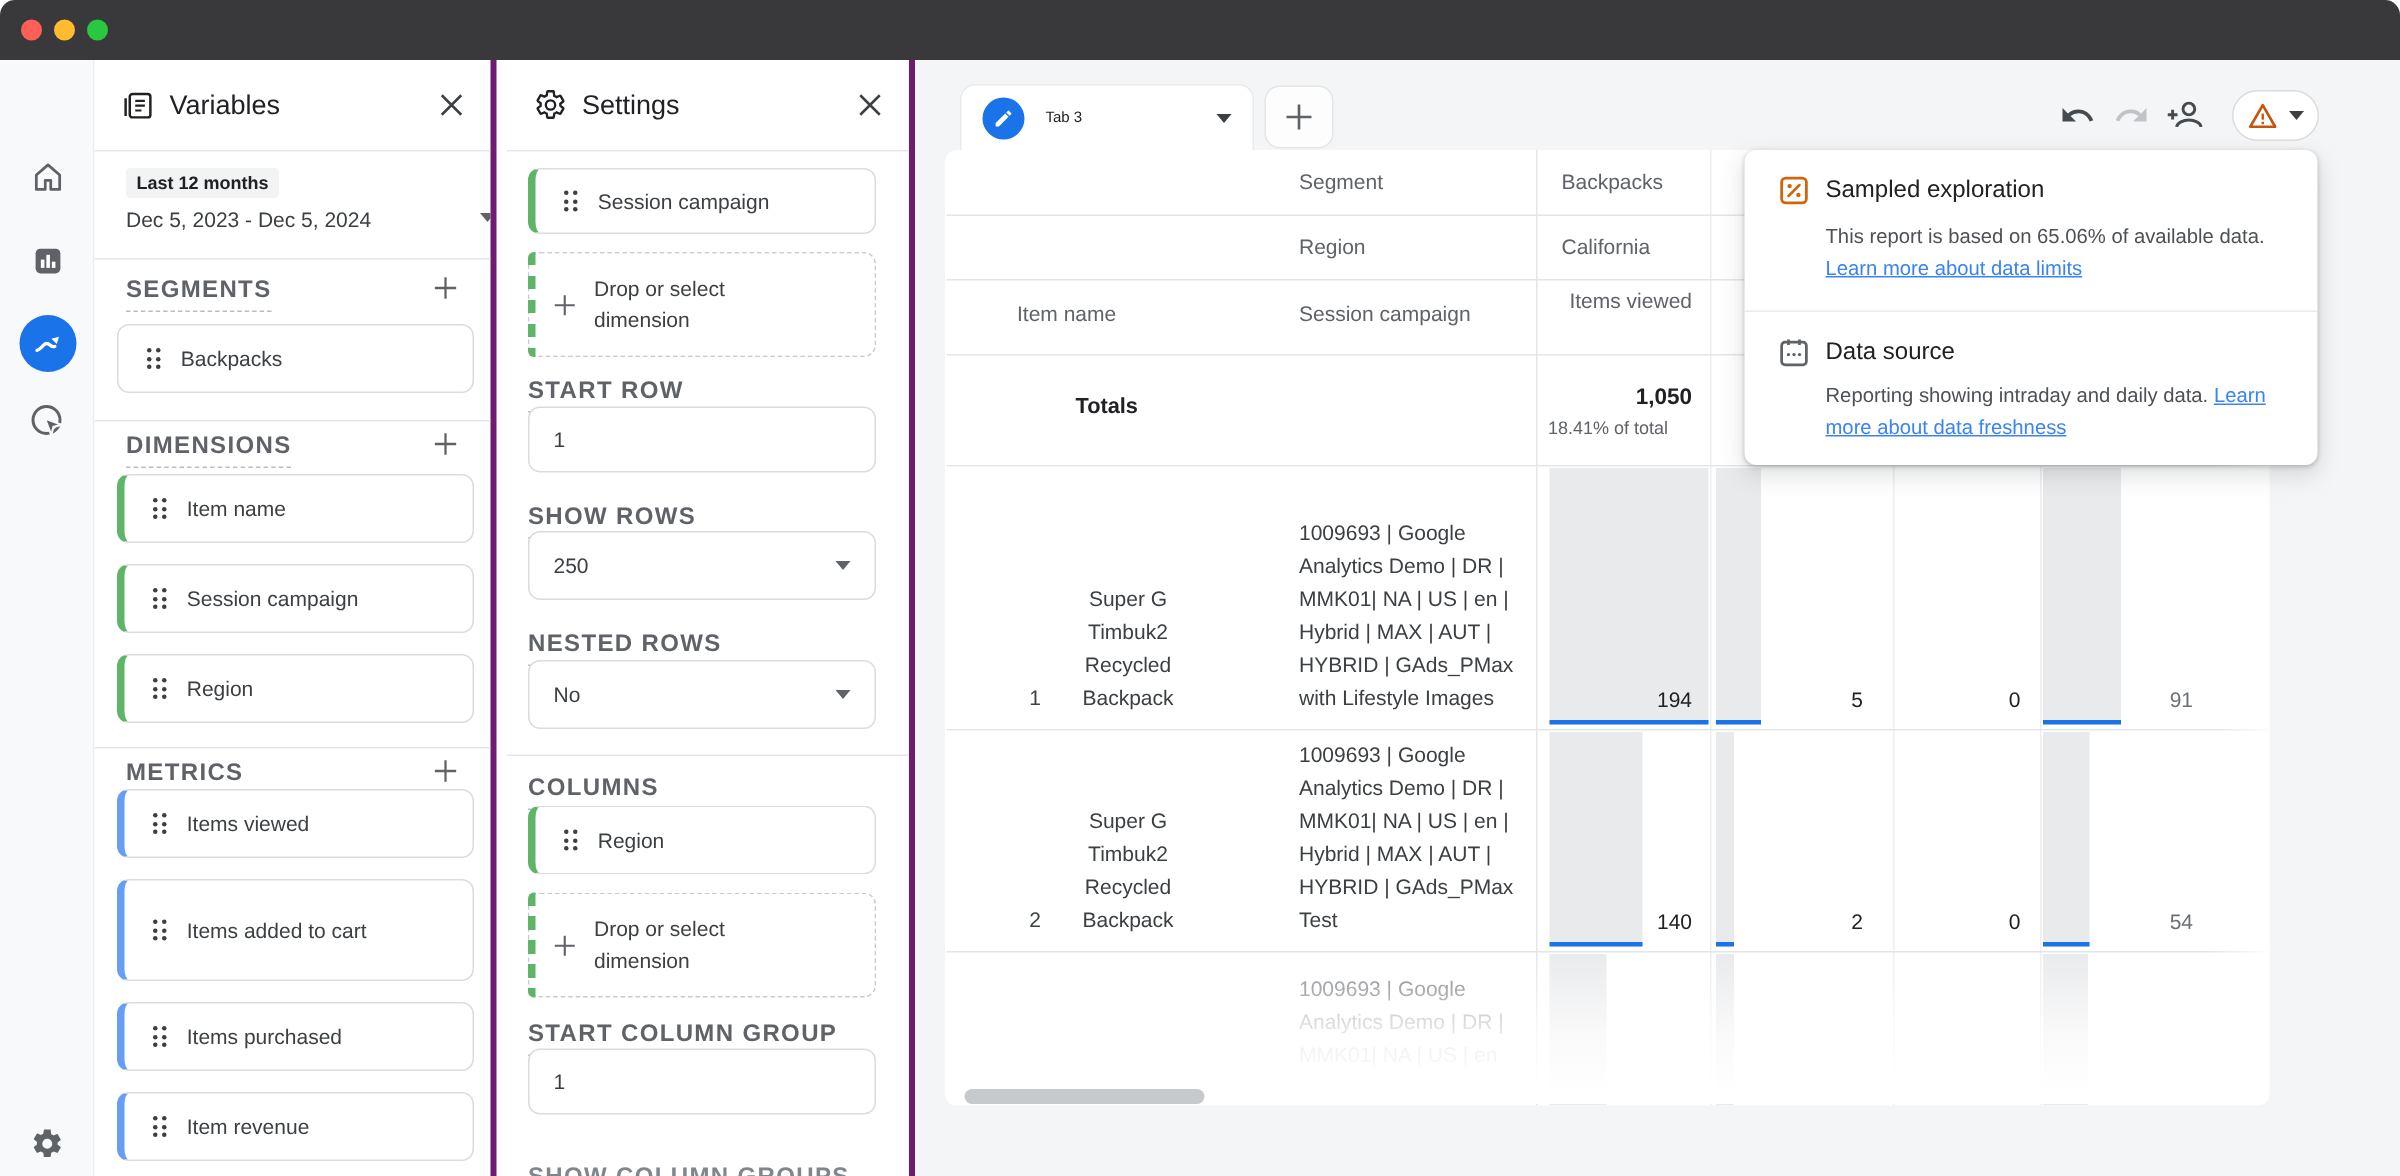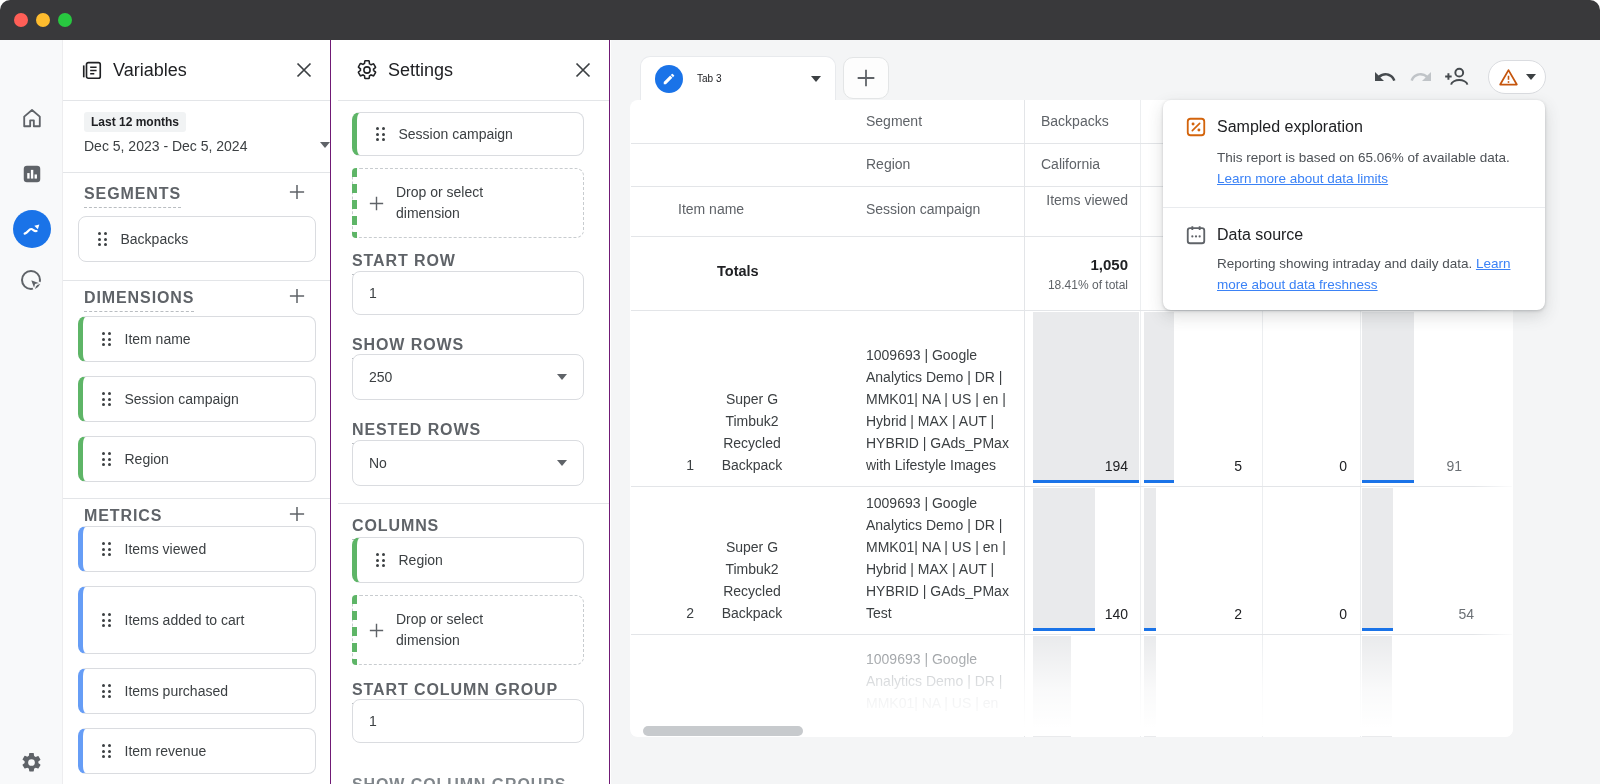--- a/index.html
+++ b/index.html
@@ -10,21 +10,21 @@
   
   .titlebar { left:0; top:0; width:1600px; height:40px; background:#39393b; border-radius:10px 10px 0 0; }
   .tl-dot { width:14px; height:14px; border-radius:50%; top:13px; }
 
   
   .rail { left:0; top:40px; width:63px; height:744px; background:#f8f9fa; border-right:1px solid #ededef; }
   .rail-btn { left:0; width:63px; height:40px; display:flex; align-items:center; justify-content:center; cursor:pointer; }
   .explore-circle { width:38px; height:38px; border-radius:50%; background:#1a73e8; display:flex; align-items:center; justify-content:center; }
 
   
-  .panel { top:40px; height:744px; background:#fff; border-right:1px solid #701a75; overflow:hidden; }
+  .panel { top:40px; height:744px; background:#fff; border-right:4px solid #701a75; overflow:hidden; }
   .panel-vars { left:63px; width:268px; }
   .panel-settings { left:338px; width:272px; }
   .panel-head { position:absolute; top:0; left:0; right:0; height:60px; display:flex; align-items:center; padding:0 18px; gap:10px; }
   .panel-title { font-size:18px; color:#202124; flex:1; }
   .hdiv { position:absolute; left:0; right:0; height:1px; background:#e3e5e8; }
   .sec-label { font-size:16px; font-weight:600; letter-spacing:.9px; color:#5f6368; border-bottom:1px dashed #b9bdc1; padding-bottom:4px; display:inline-block; }
   .plus-btn { position:absolute; width:24px; height:24px; display:flex; align-items:center; justify-content:center; cursor:pointer; }
   .chip { position:absolute; background:#fff; border:1px solid #dadce0; border-radius:8px; display:flex; align-items:center; padding-left:19px; gap:14px; font-size:14px; color:#3c4043; cursor:grab; }
   .chip.green { border-left:5px solid #5eb567; }
   .chip.blue { border-left:5px solid #669df6; }
@@ -417,21 +417,21 @@
     <div class="trow" style="top:86px; height:50px;">
       <span class="abs hdr" style="left:48px; top:15px;">Item name</span>
       <span class="abs hdr" style="left:236px; top:15px;">Session campaign</span>
       <span class="abs hdr" style="left:394px; width:104px; top:4px; text-align:right; line-height:21px;">Items viewed</span>
     </div>
     <div class="hline" style="top:136px;"></div>
 
     <div class="trow" style="top:136px; height:74px;">
       <span class="abs" style="left:87px; top:27px; font-size:14.5px; font-weight:700; color:#202124;">Totals</span>
       <span class="abs" style="left:394px; width:104px; top:20px; text-align:right; font-size:15px; font-weight:700; color:#202124;">1,050</span>
-      <span class="abs" style="left:394px; width:104px; top:42px; text-align:right; font-size:12px; color:#5f6368;">18.41% of total</span>
+      <span class="abs" style="left:394px; width:88px; top:42px; text-align:right; font-size:12px; color:#5f6368;">18.41% of total</span>
     </div>
     <div class="hline" style="top:210px;"></div>
 
     <div class="trow" style="top:210px; height:176px;">
       <div class="cell c-idx">
           <span class="celltext" style="right:14px;">1</span>
         </div>
       <div class="cell c-item">
           <span class="celltext" style="left:0; width:104px;">Super G Timbuk2 Recycled Backpack</span>
         </div>
@@ -486,21 +486,21 @@
           <span class="num" style="right:20px;">2</span>
         </div>
       <div class="cell c-m3">
           <div class="barzone"></div>
           <span class="num" style="right:13px;">0</span>
         </div>
       <div class="cell c-m4">
           <div class="barzone">
             <div class="bar" style="width: 28%;"></div>
           </div>
-          <span class="num" style="right:1px; color:#6b7075;">54</span>
+          <span class="num" style="right:13px; color:#6b7075;">54</span>
         </div>
     </div>
     <div class="hline" style="top:534px;"></div>
 
     <div class="trow" style="top:534px; height:103px;">
       <div class="cell c-camp">
         <div class="abs" style="left:0; top:14px; width:160px; font-size:14px; line-height:22px;">
           <div style="color:#7a7f84;">1009693 | Google</div>
           <div style="color:#9aa0a6;">Analytics Demo | DR |</div>
           <div style="color:#bdc1c5;">MMK01| NA | US | en</div>

